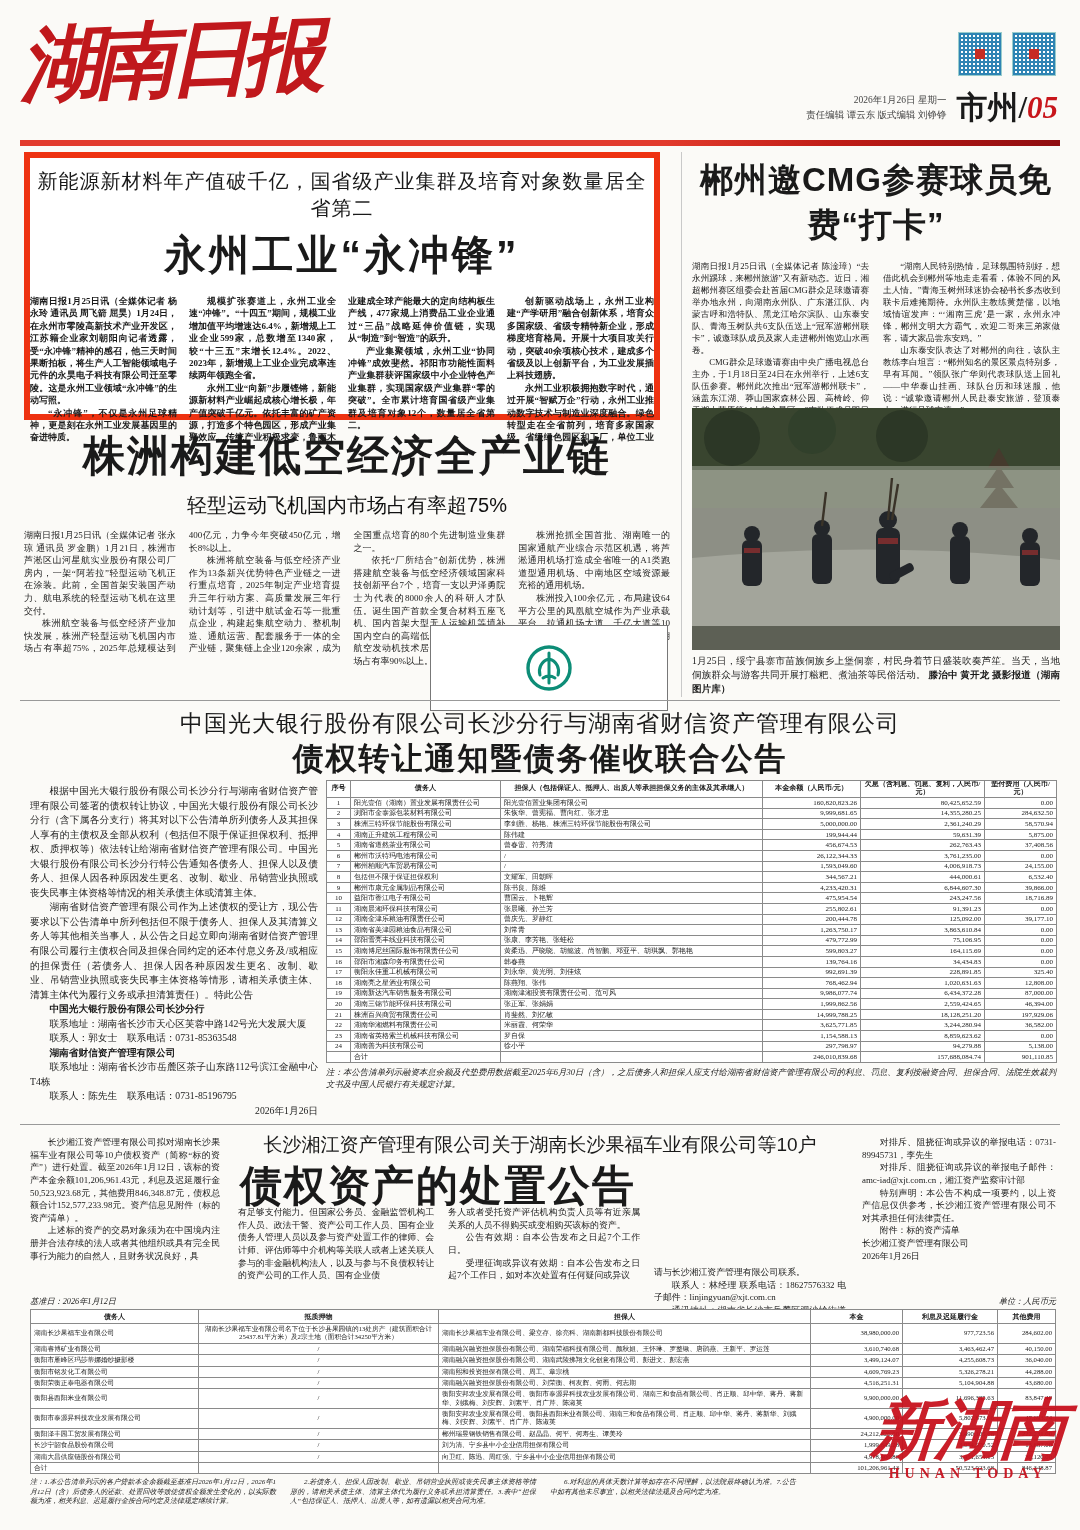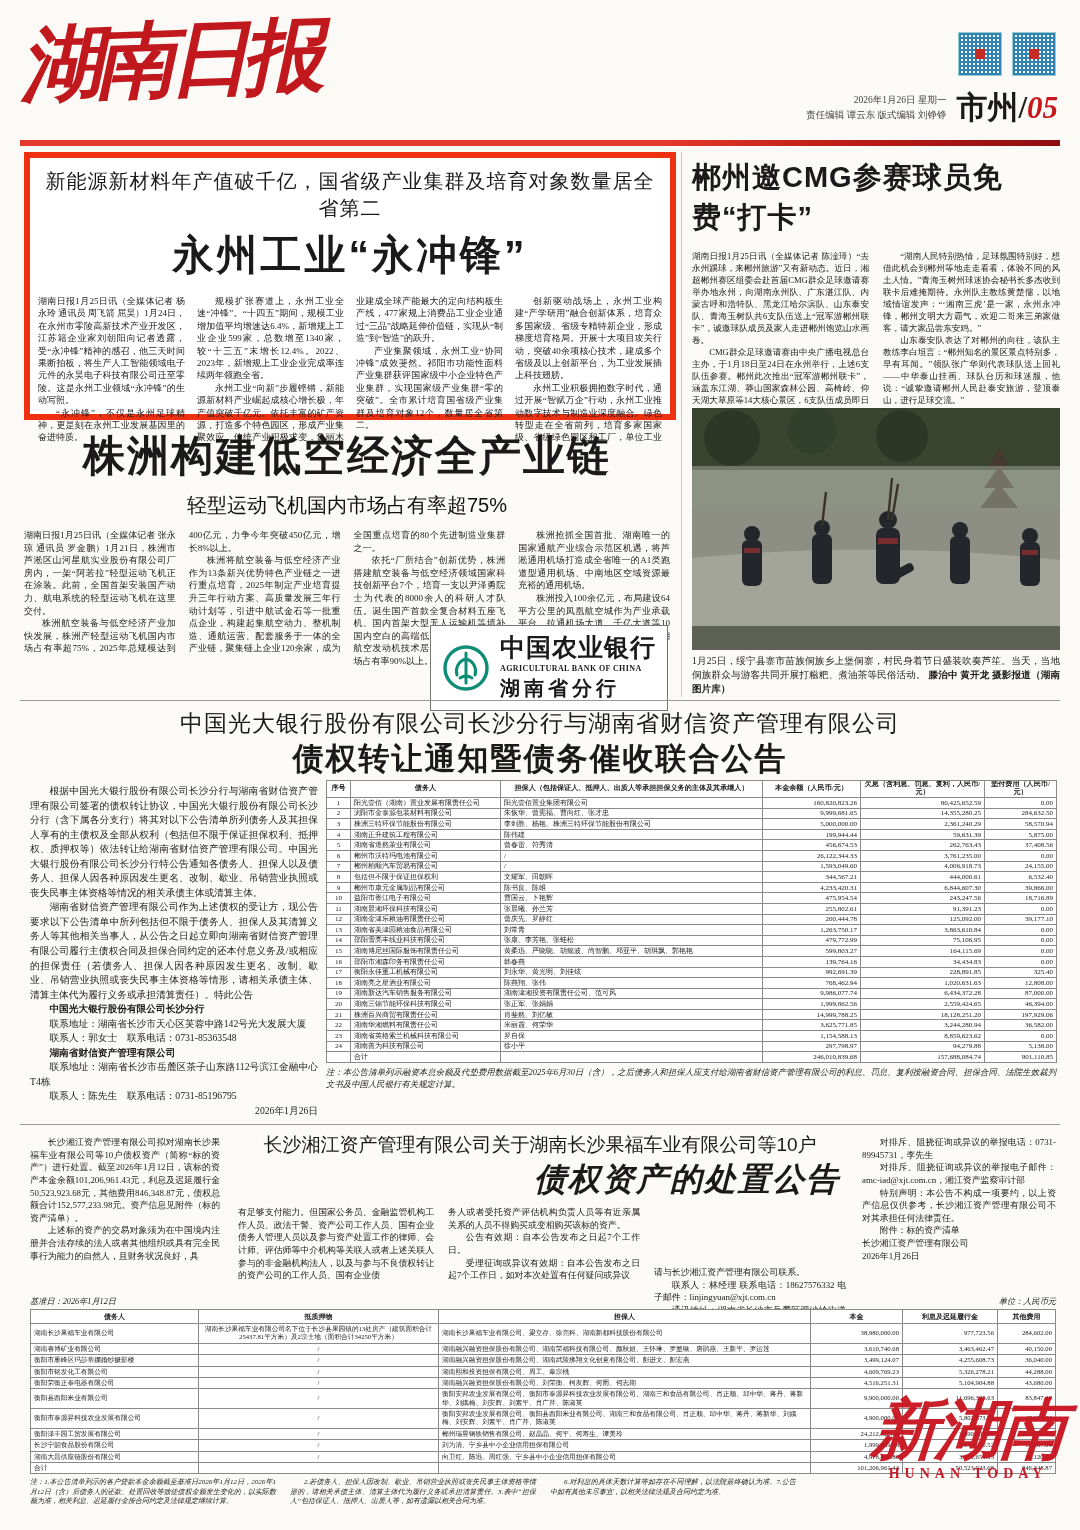--- a/index.html
+++ b/index.html
@@ -16,31 +16,31 @@
   .qr::after{content:"";position:absolute;left:16px;top:16px;width:10px;height:10px;background:#c62b23;}
   #qr1{right:78px;} #qr2{right:24px;}
   #header-right{position:absolute;right:22px;top:92px;display:flex;align-items:flex-end;gap:10px;}
   #dateline{text-align:right;font-size:9.5px;color:#444;line-height:1.6;}
   #section-label{font-size:31px;font-weight:bold;line-height:1;white-space:nowrap;}
   #section-label .pg{color:#c8161b;font-style:italic;}
   #head-rule{position:absolute;left:20px;right:20px;top:140px;height:6px;
              background:linear-gradient(90deg,#e23a2c 0%,#e23a2c 62%,#c01d17 78%,#8f0d10 100%);}
   
   #lead-box{position:absolute;left:24px;top:152px;width:624px;height:240px;border:6px solid #ee3211;
-            background:#fff;padding:8px 8px;}
+            background:#fff;padding:8px 0;}
   #lead-kicker{text-align:center;font-size:20px;letter-spacing:1px;margin-top:2px;}
   #lead-title{text-align:center;font-size:41px;font-weight:bold;letter-spacing:3px;margin-top:6px;}
   #lead-body{margin-top:12px;height:150px;overflow:hidden;column-count:4;column-gap:12px;
              font-size:9px;line-height:1.38;text-align:justify;}
-  #lead-body p{text-indent:2em;}
+  #lead-body p{text-indent:2em;font-weight:bold;}
   #lead-body p:first-child{text-indent:0;}
   
   #vrule1{position:absolute;left:681px;top:152px;width:1px;height:545px;background:#c9c9c9;}
   #chen{position:absolute;left:692px;top:158px;width:368px;}
-  #chen-title{font-size:29px;font-weight:bold;letter-spacing:1px;}
+  #chen-title{text-align:center;font-size:33px;font-weight:bold;letter-spacing:1px;}
   #chen-sub{text-align:center;font-size:18px;margin-top:10px;color:#222;}
   #chen-body{margin-top:12px;height:178px;overflow:hidden;column-count:2;column-gap:14px;
              font-size:8.6px;line-height:1.4;text-align:justify;}
   #chen-body p{text-indent:2em;} #chen-body p:first-child{text-indent:0;}
   
   #zhu{position:absolute;left:24px;top:428px;width:646px;}
   #zhu-title{text-align:center;font-size:42px;font-weight:bold;letter-spacing:2px;}
   #zhu-sub{text-align:center;font-size:20px;margin-top:8px;color:#111;}
   #zhu-bodywrap{position:relative;margin-top:10px;height:182px;overflow:hidden;}
   #zhu-body{column-count:4;column-gap:13px;font-size:9px;line-height:1.4;text-align:justify;height:182px;}
@@ -68,21 +68,21 @@
   .dtable th,.dtable td{border:1px solid #8a8a8a;padding:0 3px;overflow:hidden;}
   #t1{font-size:7px;}
   #t1 th{font-size:7.1px;font-weight:bold;height:16px;line-height:1.1;}
   #t1 td{white-space:nowrap;height:9.6px;line-height:1.15;}
   #t1 td:nth-child(1){text-align:center;}
   #t1 td:nth-child(n+4){text-align:right;}
   #n1-note{margin-top:4px;font-size:8.4px;font-style:italic;line-height:1.5;text-align:justify;}
   
   #div2{position:absolute;left:20px;right:20px;top:1124px;height:1px;background:#999;}
   #n2-kicker{position:absolute;left:240px;width:600px;top:1132px;text-align:center;font-size:19px;}
-  #n2-title{position:absolute;left:240px;width:600px;top:1158px;text-align:right;font-size:32px;font-weight:bold;letter-spacing:2px;font-style:italic;}
+  #n2-title{position:absolute;left:240px;width:600px;top:1158px;text-align:left;font-size:42px;font-weight:bold;letter-spacing:2px;}
   .n2col{position:absolute;font-size:8.9px;line-height:1.42;text-align:justify;overflow:hidden;}
   .n2col p{text-indent:2em;}
   .n2col.cont p:first-child{text-indent:0;}
   #n2-col1{left:30px;top:1136px;width:190px;height:160px;}
   #n2-col2{left:238px;top:1206px;width:196px;height:90px;}
   #n2-col3{left:448px;top:1206px;width:192px;height:90px;}
   #n2-col4{left:654px;top:1266px;width:192px;height:90px;}
   #n2-col5{left:862px;top:1136px;width:194px;height:160px;}
   #n2-col5 p:nth-last-child(-n+2){text-indent:0;}
   #n2-bottom{position:absolute;left:30px;top:1296px;width:1026px;}
@@ -154,25 +154,20 @@
           <p>株洲将航空装备与低空经济产业作为13条新兴优势特色产业链之一进行重点培育，2025年制定产业培育提升三年行动方案、高质量发展三年行动计划等，引进中航试金石等一批重点企业，构建起集航空动力、整机制造、通航运营、配套服务于一体的全产业链，聚集链上企业120余家，成为全国重点培育的80个先进制造业集群之一。</p>
           <p>依托“厂所结合”创新优势，株洲搭建航空装备与低空经济领域国家科技创新平台7个，培育一支以尹泽勇院士为代表的8000余人的科研人才队伍。诞生国产首款全复合材料五座飞机、国内首架大型无人运输机等填补国内空白的高端低空航空装备，中小航空发动机技术居全国第一、国内市场占有率90%以上。</p>
           <p>株洲抢抓全国首批、湖南唯一的国家通航产业综合示范区机遇，将芦淞通用机场打造成全省唯一的A1类跑道型通用机场、中南地区空域资源最充裕的通用机场。</p>
           <p>株洲投入100余亿元，布局建设64平方公里的凤凰航空城作为产业承载平台，拉通机场大道、千亿大道等10余条道路，成立总规模达10亿元的湖南高创低空产业发展股权投资基金，为培育新质生产力提供耐心资本。</p>
         </div>
       <div id="ad">
         <svg id="ad-logo" viewBox="0 0 48 48">
           <circle cx="24" cy="24" r="21" fill="none" stroke="#0d8d77" stroke-width="3.4"></circle>
           <path d="M24 9 V39 M24 15 C16 17 13 25 15 31 M24 15 C32 17 35 25 33 31 M18 34 Q24 30 30 34" fill="none" stroke="#0d8d77" stroke-width="3" stroke-linecap="round"></path>
         </svg>
-        <div>
-          <div id="ad-cn">中国农业银行</div>
-          <div id="ad-en">AGRICULTURAL BANK OF CHINA</div>
-          <div id="ad-branch">湖南省分行</div>
-        </div>
       </div>
     </div>
   </div>
 
   <svg id="photo" viewBox="0 0 368 242" preserveAspectRatio="none">
     <rect width="368" height="242" fill="#7d8471"></rect>
     <rect width="368" height="62" fill="#39452f"></rect>
     <circle cx="40" cy="30" r="28" fill="#2c3726"></circle>
       <circle cx="120" cy="22" r="24" fill="#31402b"></circle>
     <circle cx="210" cy="28" r="26" fill="#2c3726"></circle>

